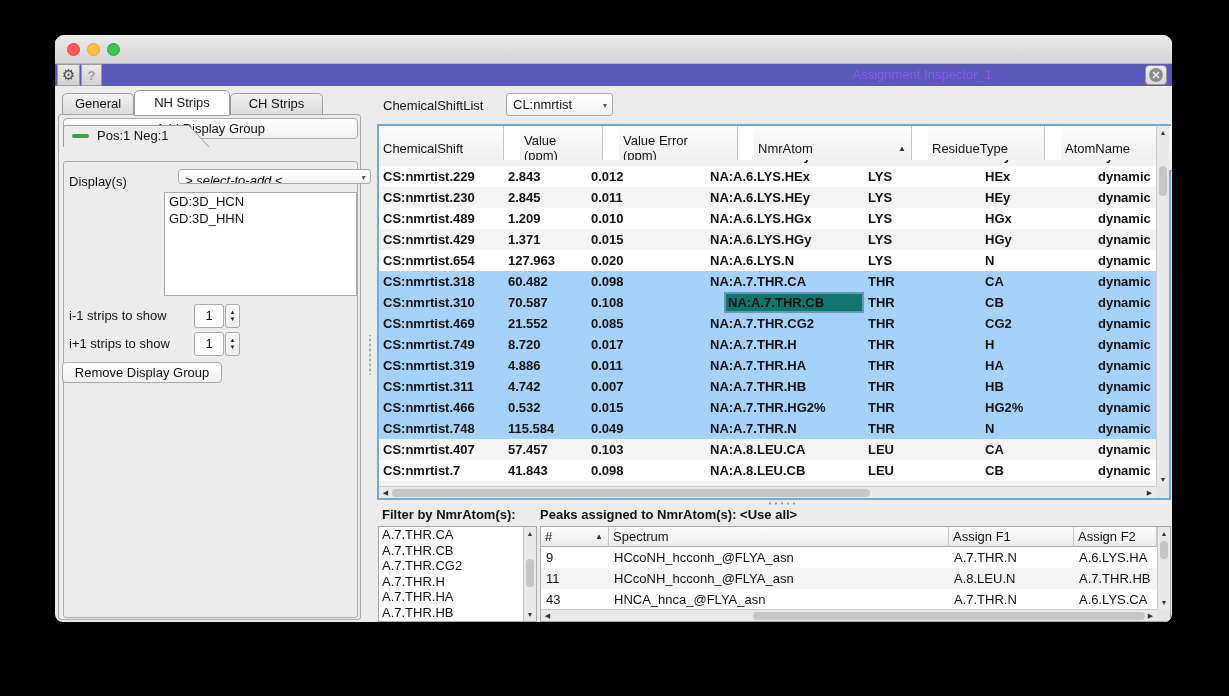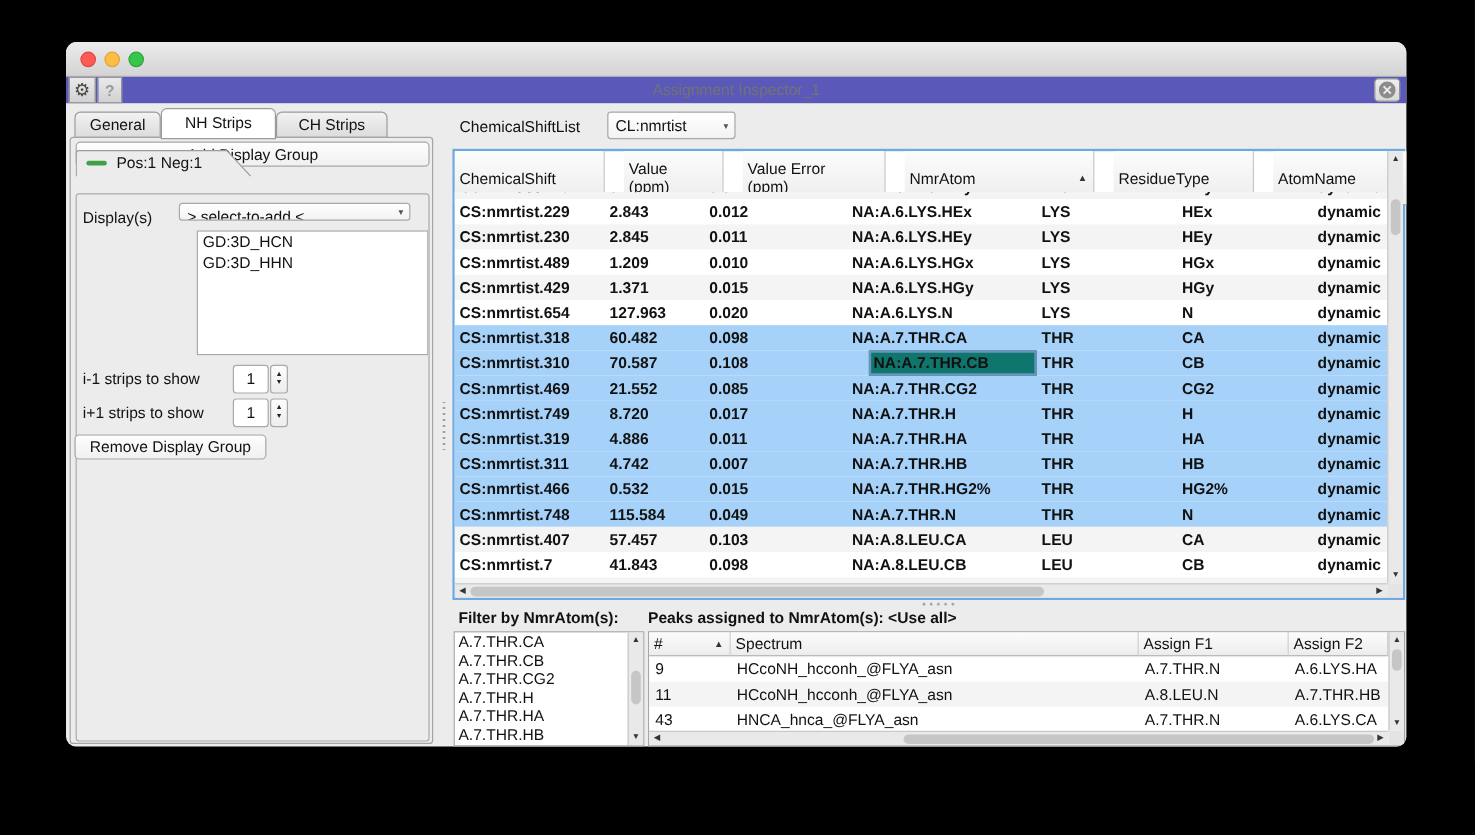--- a/index.html
+++ b/index.html
@@ -13,21 +13,21 @@
   .light.red{left:12px;background:#FC5B57;border:1px solid #E2443E;}
   .light.yellow{left:32px;background:#FDBE41;border:1px solid #DFA43A;}
   .light.green{left:52px;background:#35C749;border:1px solid #2CA33D;}
   
   .purplebar{position:absolute;left:0;top:29px;right:0;height:22px;background:#5A59BA;}
   .tb-btn{position:absolute;top:29px;height:22px;box-sizing:border-box;border:1px solid #9A9A9A;
     background:linear-gradient(#E9E9E9,#D2D2D2);display:flex;align-items:center;justify-content:center;}
   .gear-btn{left:2px;width:23px;font-size:15px;color:#4A4A4A;}
   .help-btn{left:26px;width:21px;font-weight:bold;color:#9A9A9A;}
   .wtitle{position:absolute;top:29px;left:180px;right:180px;height:26px;line-height:22px;
-    text-align:center;color:#737373;}
+    text-align:right;color:#8b5cf6;}
   .close-btn{position:absolute;top:30px;right:5px;width:22px;height:20px;border:1px solid #979797;
     border-radius:4px;background:linear-gradient(#EFEFEF,#D9D9D9);display:flex;align-items:center;justify-content:center;box-sizing:border-box;}
   
   .tab{position:absolute;top:58px;height:22px;box-sizing:border-box;border:1px solid #9B9B9B;
     border-radius:5px 5px 0 0;background:linear-gradient(#F2F2F2,#DCDCDC);text-align:center;line-height:20px;}
   .tab.active{top:55px;height:26px;background:#FFF;line-height:24px;z-index:3;}
   .tab-general{left:7px;width:72px;}
   .tab-nh{left:79px;width:96px;}
   .tab-ch{left:175px;width:93px;}
   .left-frame{position:absolute;left:3px;top:79px;width:303px;height:506px;box-sizing:border-box;
@@ -37,21 +37,21 @@
   .add-btn{position:absolute;left:4px;top:3px;width:295px;height:21px;line-height:19px;}
   .group-tab{position:absolute;left:4px;top:10px;width:150px;height:22px;}
   .group-dash{position:absolute;left:9px;top:9px;width:17px;height:4px;background:#43A047;border-radius:2px;}
   .group-label{position:absolute;left:34px;top:0;height:22px;line-height:22px;}
   .inner-frame{position:absolute;left:4px;top:46px;width:295px;height:457px;box-sizing:border-box;
     border:1px solid #ABABAB;border-radius:3px;}
   .displays-label{position:absolute;left:10px;top:56px;height:22px;line-height:22px;}
   .dd{box-sizing:border-box;border:1px solid #A9A9A9;border-radius:3px;
     background:linear-gradient(#FFF,#F3F3F3);padding:0 18px 0 6px;position:relative;white-space:nowrap;overflow:hidden;}
   .dd .arr{position:absolute;right:5px;top:50%;transform:translateY(-50%);font-size:8px;color:#555;}
-  .display-dd{position:absolute;left:90px;top:54px;width:193px;height:15px;line-height:21px;}
+  .display-dd{position:absolute;left:119px;top:54px;width:193px;height:15px;line-height:21px;font-style:italic;}
   .listbox{box-sizing:border-box;border:1px solid #A9A9A9;background:#FFF;overflow:hidden;}
   .display-list{position:absolute;left:105px;top:77px;width:193px;height:104px;}
   .ditem{padding:1px 4px;line-height:15px;}
   .spin-label{position:absolute;left:10px;height:24px;line-height:24px;}
   .spin-field{position:absolute;width:30px;height:24px;box-sizing:border-box;border:1px solid #A9A9A9;
     border-radius:3px;background:#FFF;text-align:center;line-height:22px;}
   .spin-arrows{position:absolute;width:15px;height:24px;box-sizing:border-box;border:1px solid #A9A9A9;
     border-radius:3px;background:linear-gradient(#FDFDFD,#EDEDED);display:flex;flex-direction:column;
     align-items:center;justify-content:center;}
   .spin-arrows span{font-size:6px;line-height:7px;color:#222;}

